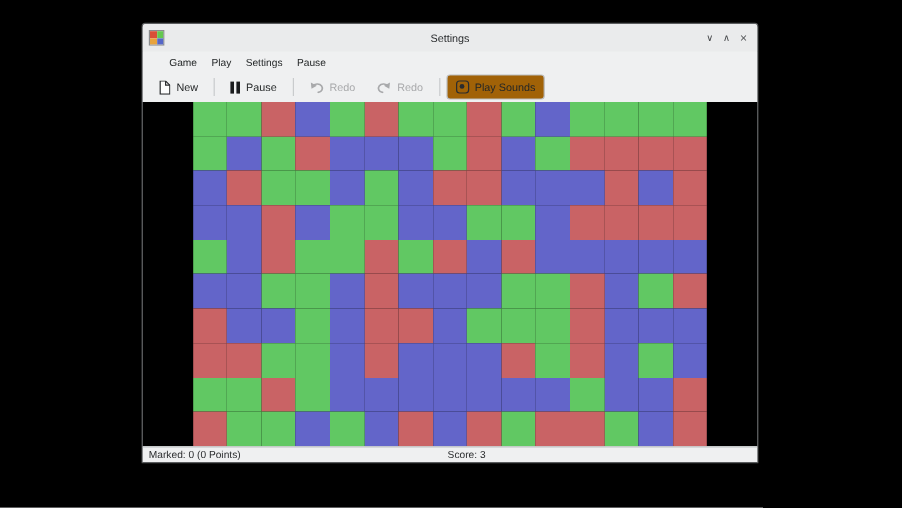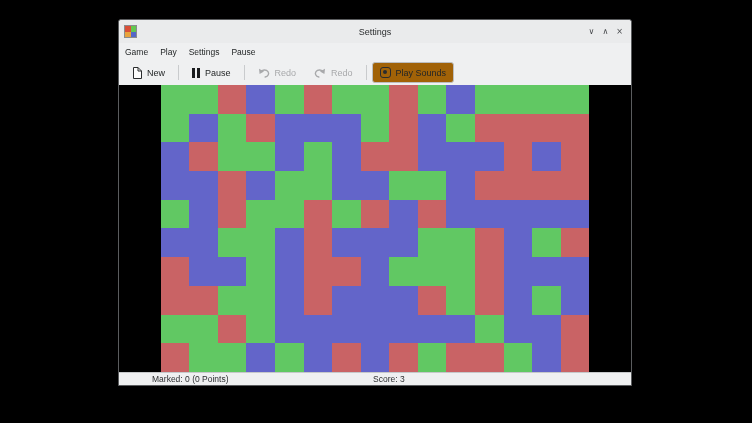--- a/index.html
+++ b/index.html
@@ -38,21 +38,21 @@
     position:absolute; right:8px; top:0; height:23px;
     display:flex; align-items:center; gap:8px;
     font-family:"DejaVu Sans", sans-serif;
     font-size:8px; color:#45474a;
   }
   .win-controls span { cursor:default; line-height:1; }
   
   .menubar {
     height:17px; flex:0 0 17px;
     display:flex; align-items:center;
-    padding-left:0;
+    padding-left:16px;
     background:#eff0f1;
   }
   .menu-item { font-size:8.5px; padding:2px 6px; color:#232627; }
   
   .toolbar {
     height:25px; flex:0 0 25px;
     display:flex; align-items:center;
     padding-left:4px;
     background:#eff0f1;
   }
@@ -82,21 +82,21 @@
     height:287px; flex:0 0 287px;
     background:#000;
     display:flex; justify-content:center;
   }
   .tile-grid { display:grid; }
   
   .statusbar {
     flex:1 1 auto; position:relative;
     background:#eff0f1; border-top:1px solid #c6c8ca;
     display:flex; align-items:center;
-    font-size:8.5px; color:#2b2d2f;padding-left:28px;
+    font-size:8.5px; color:#2b2d2f;
   }
   .status-marked { margin-left:5px; }
   .status-score { position:absolute; left:254px; }
 </style>
 </head>
 <body>
 
 <div class="window">
 
   <div class="titlebar">

